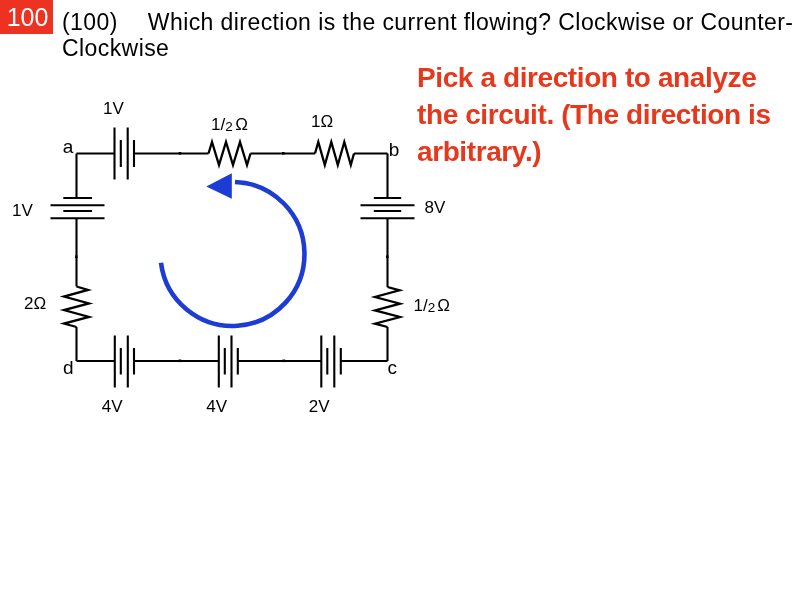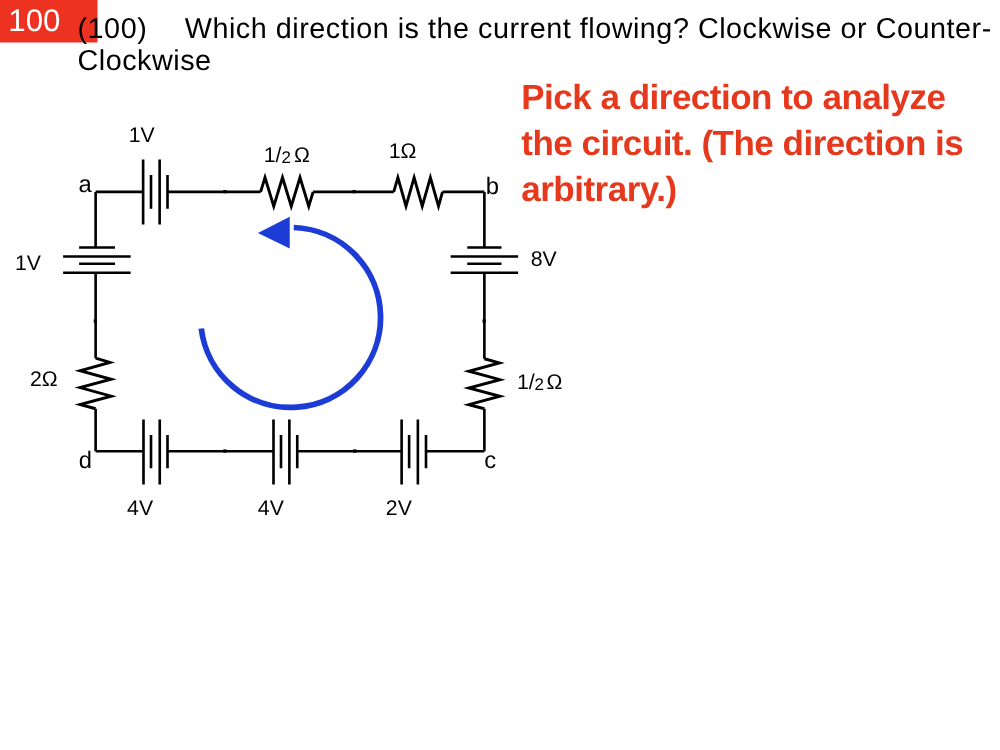--- a/index.html
+++ b/index.html
@@ -1,18 +1,18 @@
 <!DOCTYPE html>
 <html><head>
 <meta charset="utf-8">
 <style>
   html,body{margin:0;padding:0;}
   body{width:800px;height:600px;background:#ffffff;position:relative;overflow:hidden;
        font-family:"Liberation Sans", sans-serif;}
-  .badge{position:absolute;left:0;top:0;width:78px;height:34px;background:#ee3221;}
+  .badge{position:absolute;left:0;top:0;width:53px;height:34px;background:#ee3221;}
   .badge span{position:absolute;left:0;top:4.5px;width:55px;text-align:center;
        color:#ffffff;font-size:25px;line-height:25px;}
   .title{position:absolute;left:62px;top:8.5px;width:750px;color:#000000;
        font-size:23px;line-height:26.5px;letter-spacing:0.42px;}
   .redtext{position:absolute;left:417px;top:59px;width:420px;color:#e5381c;
        font-size:28px;line-height:37px;letter-spacing:-0.4px;font-weight:bold;}
   svg{position:absolute;left:0;top:0;}
 </style>
 </head>
 <body>

